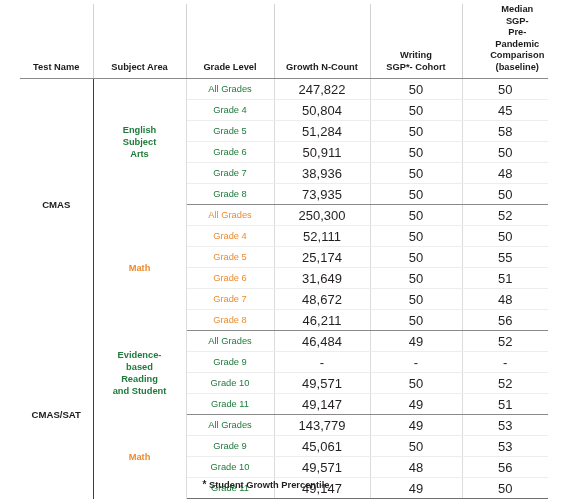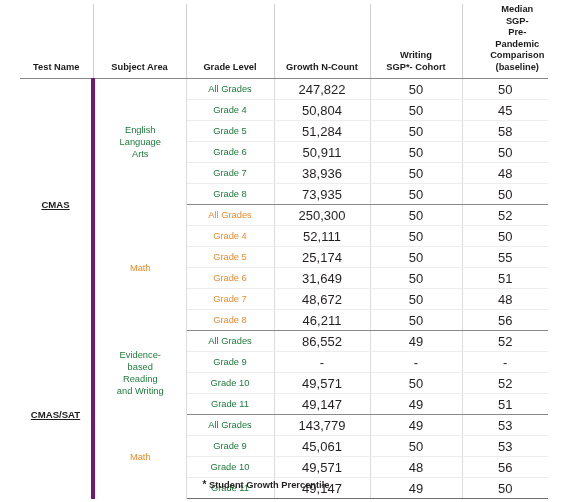--- a/index.html
+++ b/index.html
@@ -66,25 +66,24 @@
     border-bottom: 1px solid #ededed;
     background: #ffffff;
   }
   tbody td.last-col { border-right: none; }
 
   td.cell-test {
     font-weight: bold;
     font-size: 9.6px;
     color: #1b1b1b;
     border-bottom: none;
-    border-right: 4px solid #701a75;
-    text-decoration: underline;
+    border-right: 1px solid #701a75;
   }
   td.cell-subject {
-    font-weight: normal;
+    font-weight: bold;
     line-height: 12px;
     border-bottom: none;
     border-right: 1px solid #dcdcdc;
   }
   td.cell-grade { font-weight: normal; }
   td.cell-num   { color: #231f20; font-size: 13px; }
 
   
   .green  { color: #1e7b3c; }
   .orange { color: #ed8b2e; }
@@ -143,21 +142,21 @@
           <span>Pre-Pandemic</span><br>
           <span>Comparison</span><br>
           <span>(baseline)</span>
         </th>
       </tr>
     </thead>
 
     <tbody id="table-body">
         <tr>
           <td class="cell-test" rowspan="12"><span>CMAS</span></td>
-          <td class="cell-subject green" rowspan="6"><span>English</span><br><span>Language</span><br><span>Arts</span></td>
+          <td class="cell-subject green" rowspan="6"><span>English</span><br><span>Subject</span><br><span>Arts</span></td>
           <td class="cell-grade green">All Grades</td>
           <td class="cell-num">247,822</td>
           <td class="cell-num">50</td>
           <td class="cell-num last-col">50</td>
         </tr>
         <tr>
           <td class="cell-grade green">Grade 4</td>
           <td class="cell-num">50,804</td>
           <td class="cell-num">50</td>
           <td class="cell-num last-col">45</td>
@@ -218,23 +217,23 @@
           <td class="cell-num last-col">48</td>
         </tr>
         <tr class="test-sep">
           <td class="cell-grade orange">Grade 8</td>
           <td class="cell-num">46,211</td>
           <td class="cell-num">50</td>
           <td class="cell-num last-col">56</td>
         </tr>
         <tr>
           <td class="cell-test" rowspan="8"><span>CMAS/SAT</span></td>
-          <td class="cell-subject green" rowspan="4"><span>Evidence-</span><br><span>based</span><br><span>Reading</span><br><span>and Writing</span></td>
+          <td class="cell-subject green" rowspan="4"><span>Evidence-</span><br><span>based</span><br><span>Reading</span><br><span>and Student</span></td>
           <td class="cell-grade green">All Grades</td>
-          <td class="cell-num">86,552</td>
+          <td class="cell-num">46,484</td>
           <td class="cell-num">49</td>
           <td class="cell-num last-col">52</td>
         </tr>
         <tr>
           <td class="cell-grade green">Grade 9</td>
           <td class="cell-num">-</td>
           <td class="cell-num">-</td>
           <td class="cell-num last-col">-</td>
         </tr>
         <tr>

